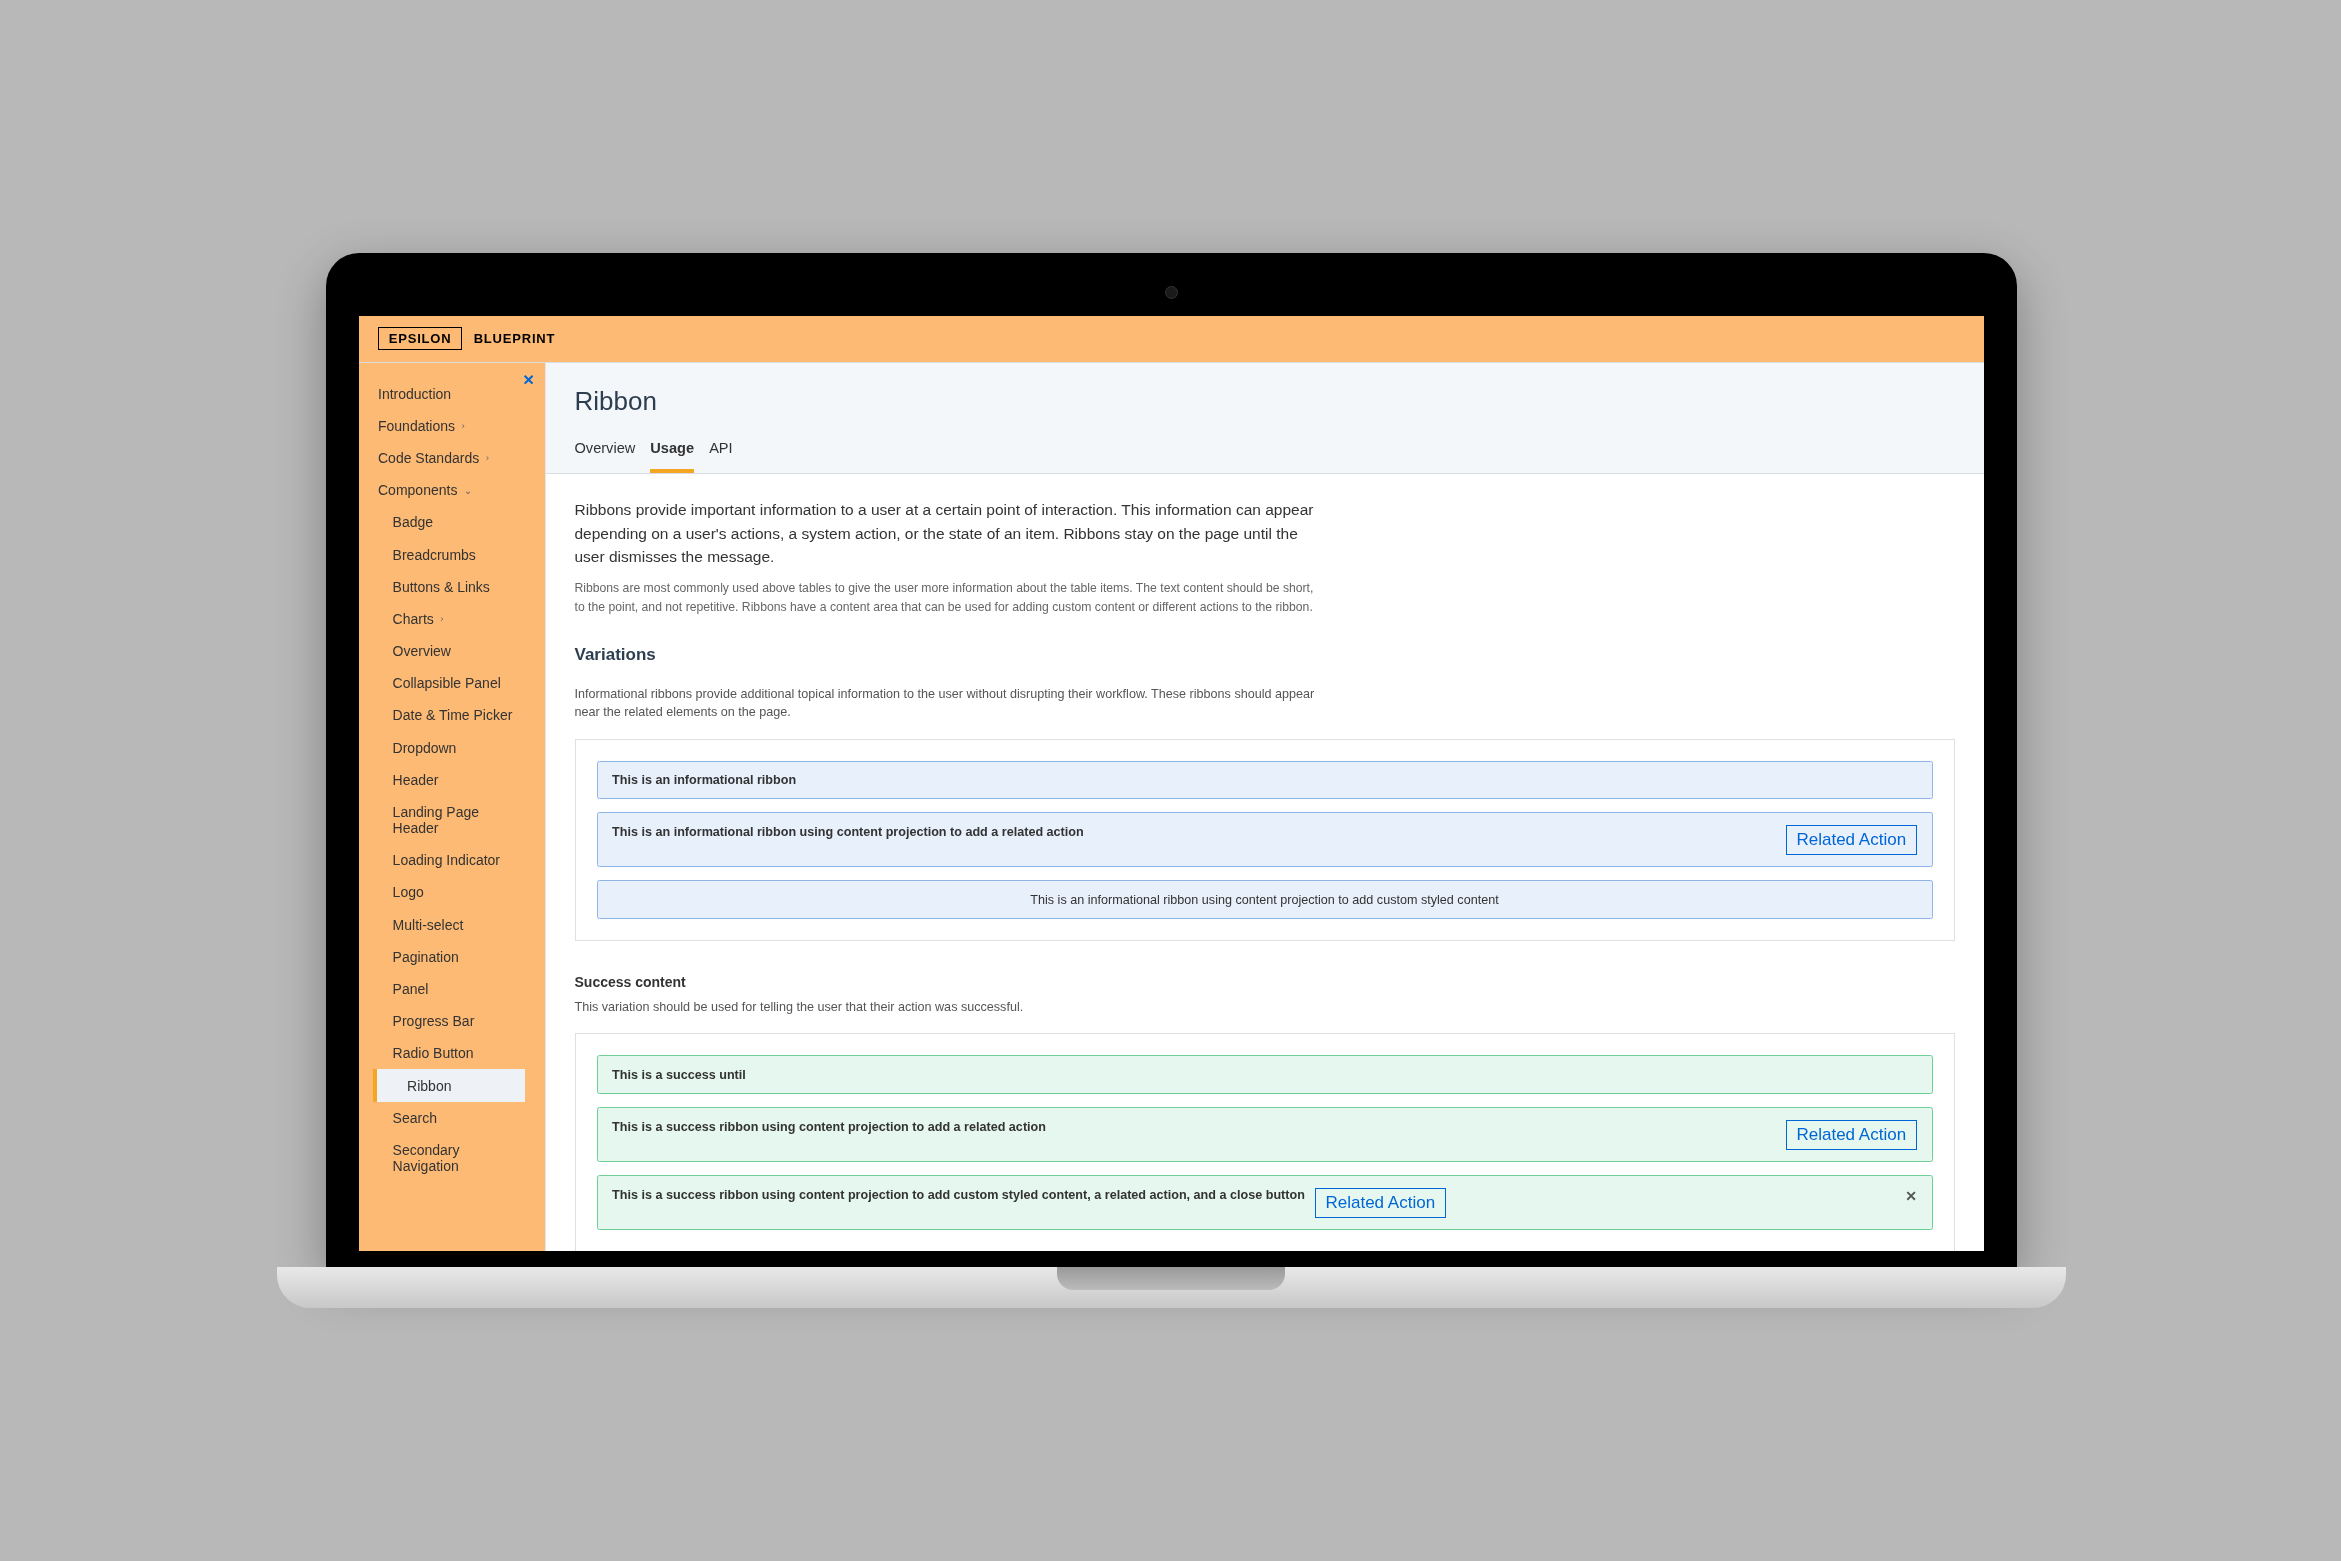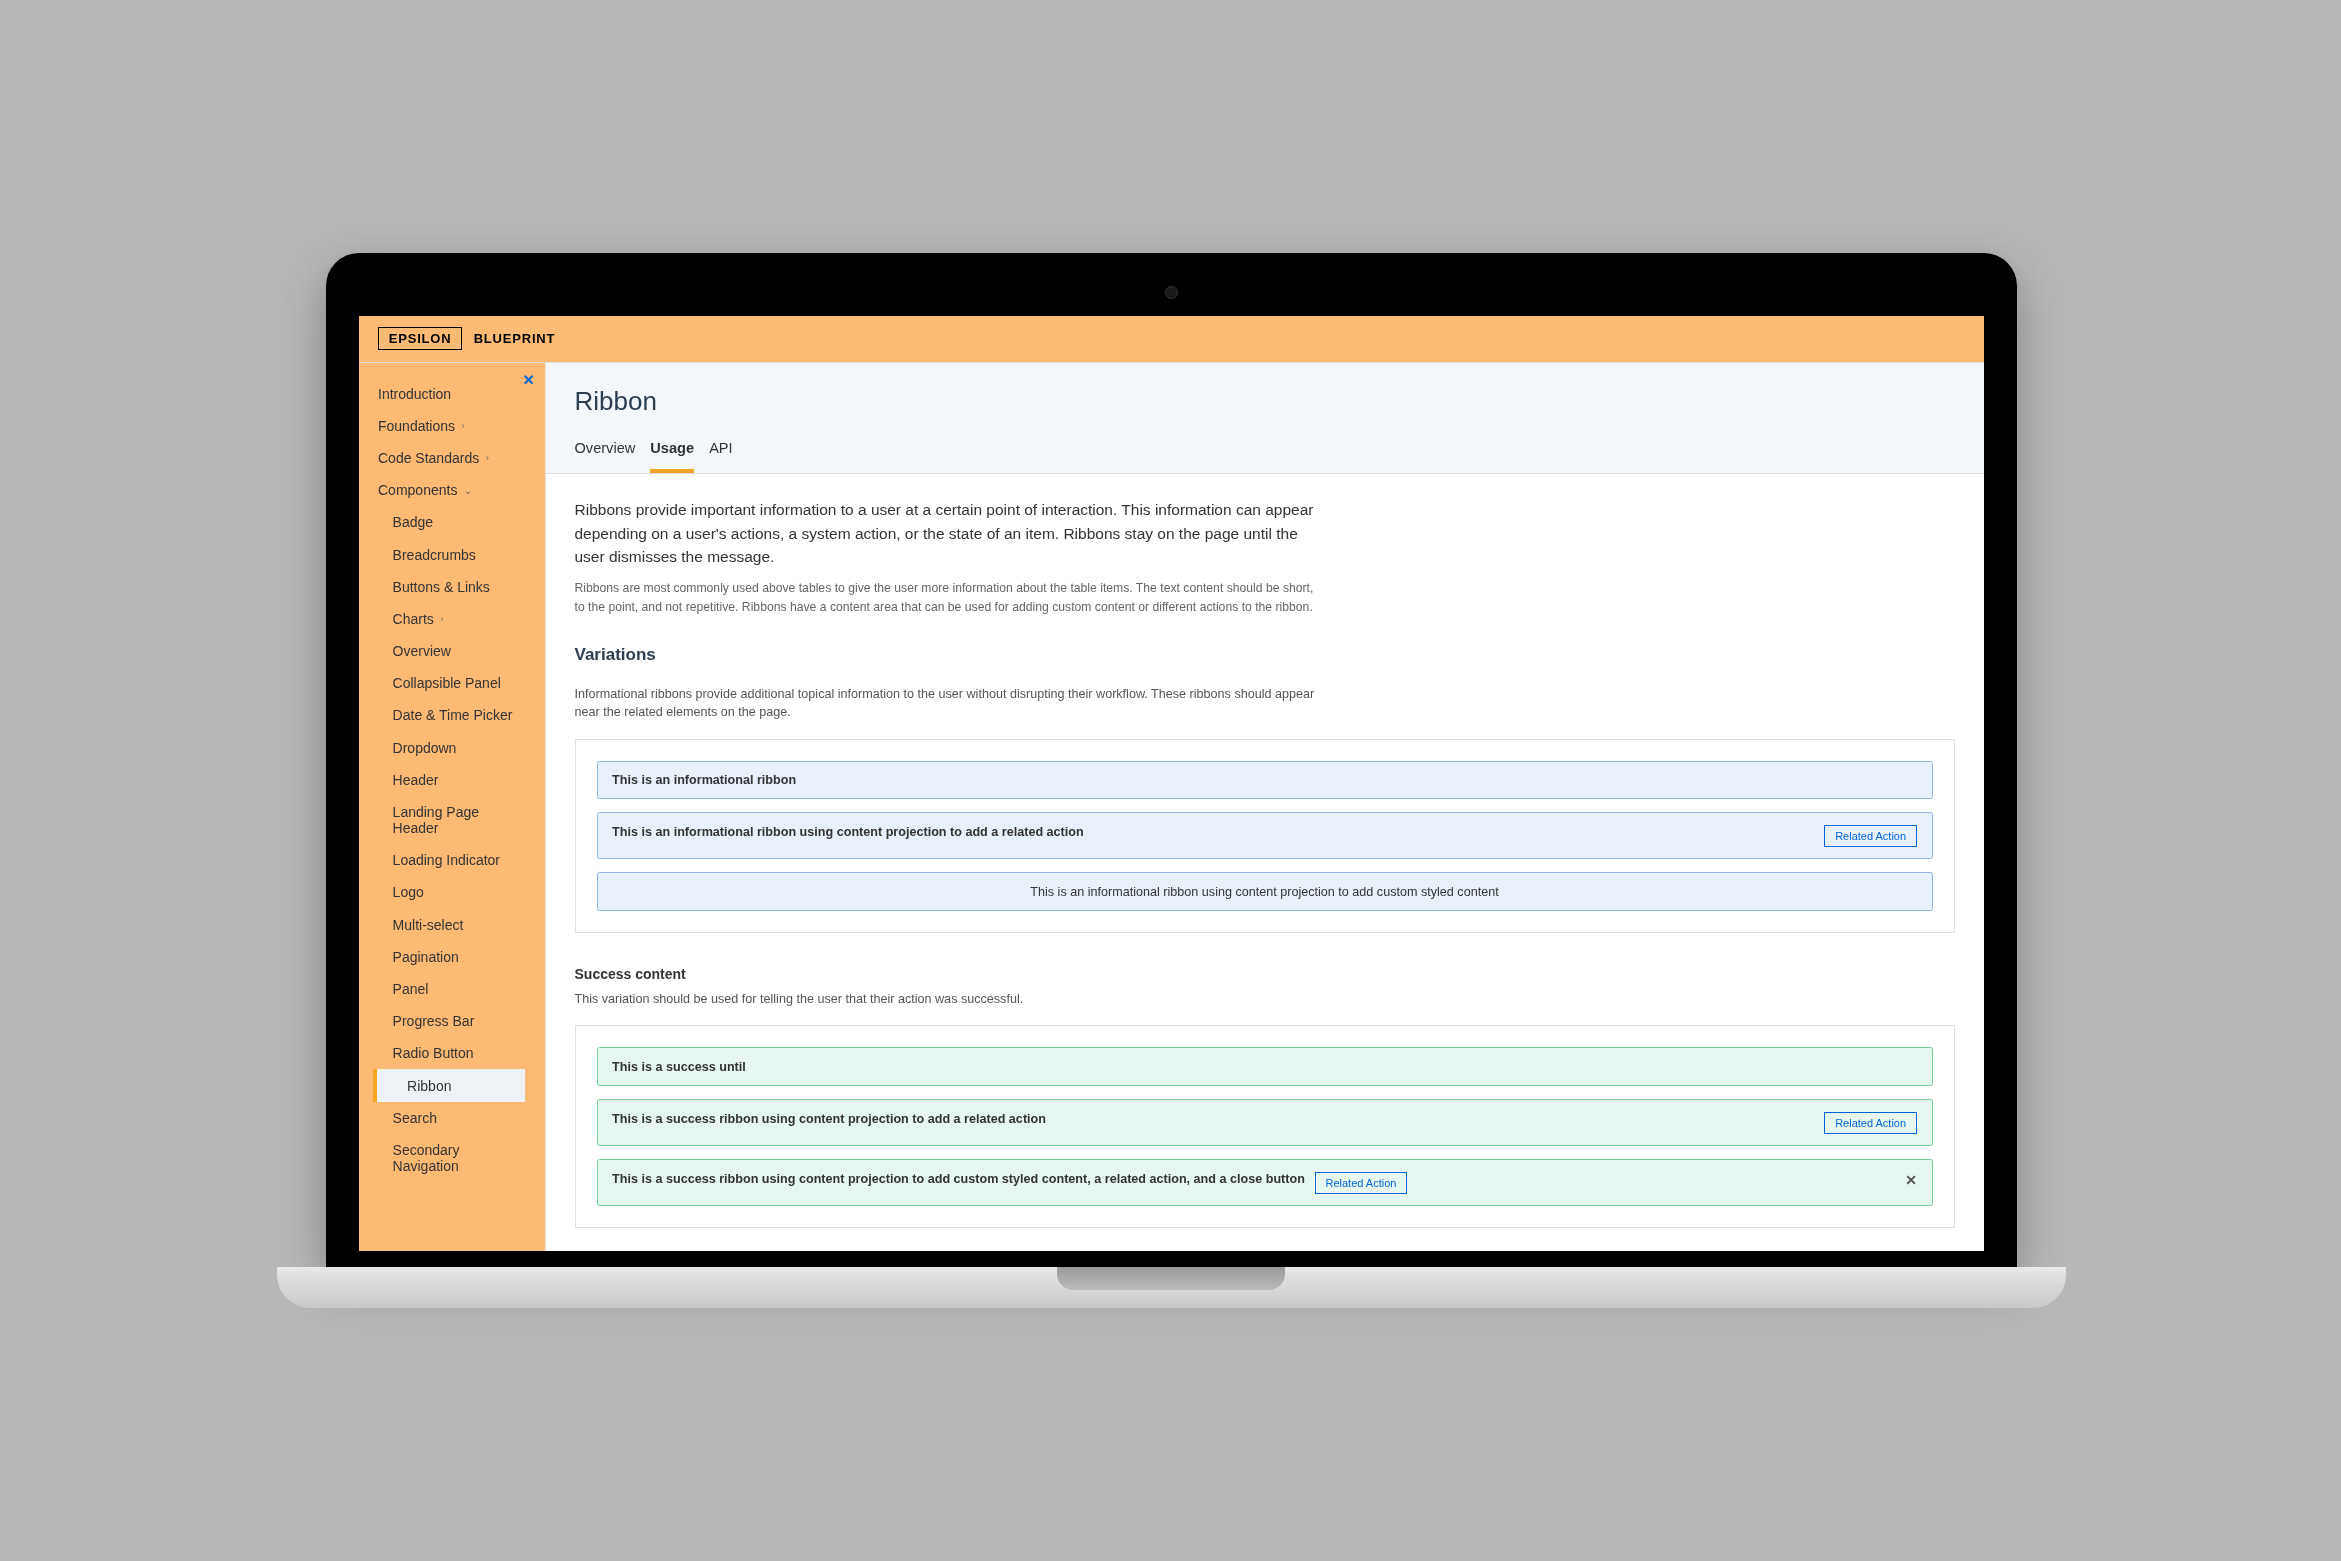--- a/index.html
+++ b/index.html
@@ -32,21 +32,21 @@
 .intro{font-size:15.5px;color:#333;line-height:1.5;max-width:748px;margin-bottom:11.4px}
 .sub-intro{font-size:12.2px;color:#666;line-height:1.5;max-width:748px;margin-bottom:29px}
 .section-h{font-size:17px;color:#2c3e50;font-weight:700;margin:24.4px 0 19.5px}
 .var-h{font-size:14px;font-weight:700;color:#333;margin-bottom:8.1px}
 .var-desc{font-size:12.6px;color:#555;line-height:1.5;max-width:748px;margin-bottom:16.3px}
 .example-box{border:0.8px solid #e0e0e0;padding:21px;margin-bottom:33px}
 .ribbon{border:0.8px solid;border-radius:2.4px;padding:11.4px 14.6px;margin-bottom:13px;display:flex;align-items:flex-start;font-size:12.6px;font-weight:600}
 .ribbon:last-child{margin-bottom:0}
 .ribbon-info{background:#e8f0fc;border-color:#8fb4e8;color:#333}
 .ribbon-success{background:#e6f7ef;border-color:#6fcf97;color:#333}
-.ribbon .btn{margin-left:auto;border:0.8px solid #0066d6;color:#0066d6;background:transparent;padding:4.1px 9.8px;font-size:11px;cursor:pointer}
+.ribbon .btn{margin-left:auto;border:0.8px solid #0066d6;color:#0066d6;background:transparent;padding:4.1px 9.8px;font-size:17px;cursor:pointer}
 .ribbon .btn-inline{margin-left:9.8px}
 .ribbon.centered{justify-content:center;font-weight:400}
 .ribbon .close{margin-left:13px;color:#555;font-weight:700;cursor:pointer;font-size:14px}
 </style>
 </head>
 <body>
 
 <div class="laptop">
   <div class="screen-frame">
     <div class="camera"></div>

